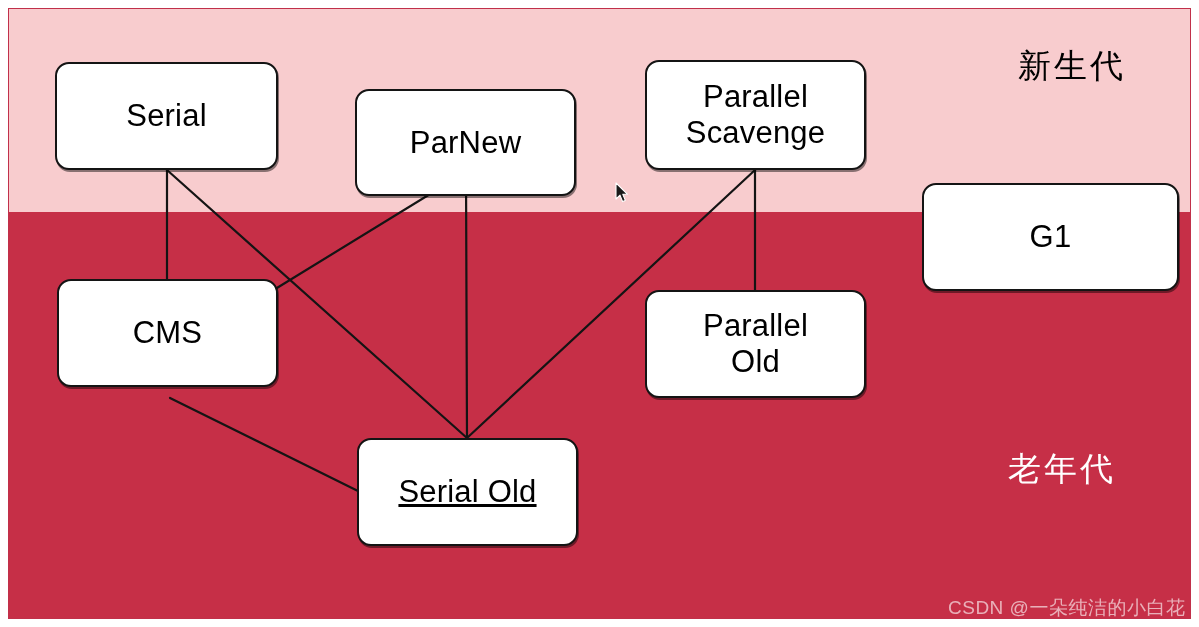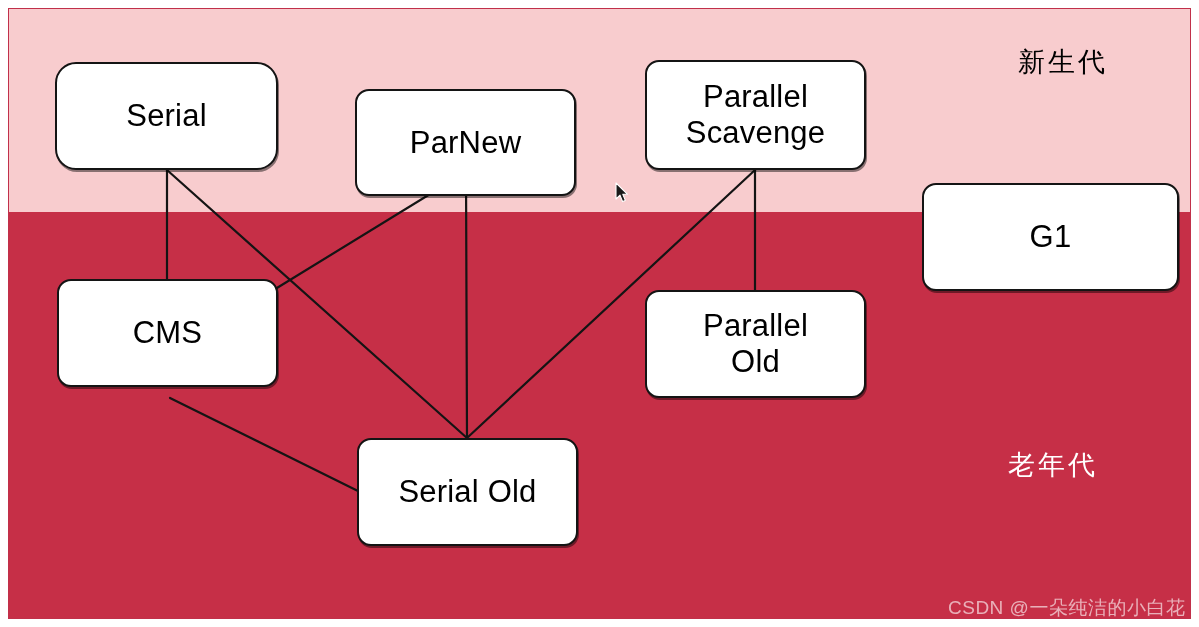--- a/index.html
+++ b/index.html
@@ -55,21 +55,21 @@
     text-align: center;
     color: #000000;
     font-size: 31px;
     line-height: 1.16;
     letter-spacing: 0.2px;
     box-shadow: 1px 2px 0 rgba(0,0,0,0.45);
     white-space: pre-line;
   }
   .gen-label {
     position: absolute;
-    font-size: 27px;
+    font-size: 33px;
     font-weight: 400;
     letter-spacing: 3px;
     white-space: nowrap;
     text-align: right;
   }
   #young-label { color: #000000; top: 44px; left: 1018px; }
   #old-label   { color: #ffffff; top: 447px; left: 1008px; }
   #watermark {
     position: absolute;
     top: 595px;
@@ -99,29 +99,29 @@
       <line x1="167" y1="170" x2="167" y2="290" stroke="#141414" stroke-width="2.2" stroke-linecap="round"></line>
       <line x1="167" y1="170" x2="467" y2="438" stroke="#141414" stroke-width="2.2" stroke-linecap="round"></line>
       <line x1="466" y1="172" x2="467" y2="438" stroke="#141414" stroke-width="2.2" stroke-linecap="round"></line>
       <line x1="466" y1="172" x2="272" y2="291" stroke="#141414" stroke-width="2.2" stroke-linecap="round"></line>
       <line x1="755" y1="170" x2="755" y2="290" stroke="#141414" stroke-width="2.2" stroke-linecap="round"></line>
       <line x1="755" y1="170" x2="467" y2="438" stroke="#141414" stroke-width="2.2" stroke-linecap="round"></line>
       <line x1="170" y1="398" x2="360" y2="492" stroke="#141414" stroke-width="2.2" stroke-linecap="round"></line>
     </svg>
 
   <div id="node-layer">
-      <div class="node" style="left: 55px; top: 62px; width: 223px; height: 108px; border-radius: 21px;"><span>Serial</span></div>
+      <div class="node" style="left: 55px; top: 62px; width: 223px; height: 108px;"><span>Serial</span></div>
       <div class="node" style="left: 355px; top: 65px; width: 221px; height: 107px; margin-top: 24px;"><span>ParNew</span></div>
       <div class="node" style="left: 645px; top: 60px; width: 221px; height: 110px;"><span>Parallel
 Scavenge</span></div>
       <div class="node" style="left: 922px; top: 155px; width: 257px; height: 108px; margin-top: 28px;"><span>G1</span></div>
       <div class="node" style="left: 57px; top: 279px; width: 221px; height: 108px;"><span>CMS</span></div>
       <div class="node" style="left: 645px; top: 290px; width: 221px; height: 108px;"><span>Parallel
 Old</span></div>
-      <div class="node" style="left: 357px; top: 438px; width: 221px; height: 108px;"><span>Serial Old</span></div>
+      <div class="node" style="left: 357px; top: 438px; width: 221px; height: 108px; text-decoration: underline;"><span>Serial Old</span></div>
     </div>
 
   <div class="gen-label" id="young-label">新生代</div>
 
   <div class="gen-label" id="old-label">老年代</div>
 
   <div id="watermark">CSDN @一朵纯洁的小白花</div>
 
   <svg id="mouse-cursor" viewBox="0 0 14 22" xmlns="http://www.w3.org/2000/svg">
     <path d="M1 1 L1 17 L5 13.2 L7.6 19.6 L10.3 18.4 L7.8 12.3 L12.6 12.3 Z" fill="#1a1a1a" stroke="#ffffff" stroke-width="1.1" stroke-linejoin="round"></path>

